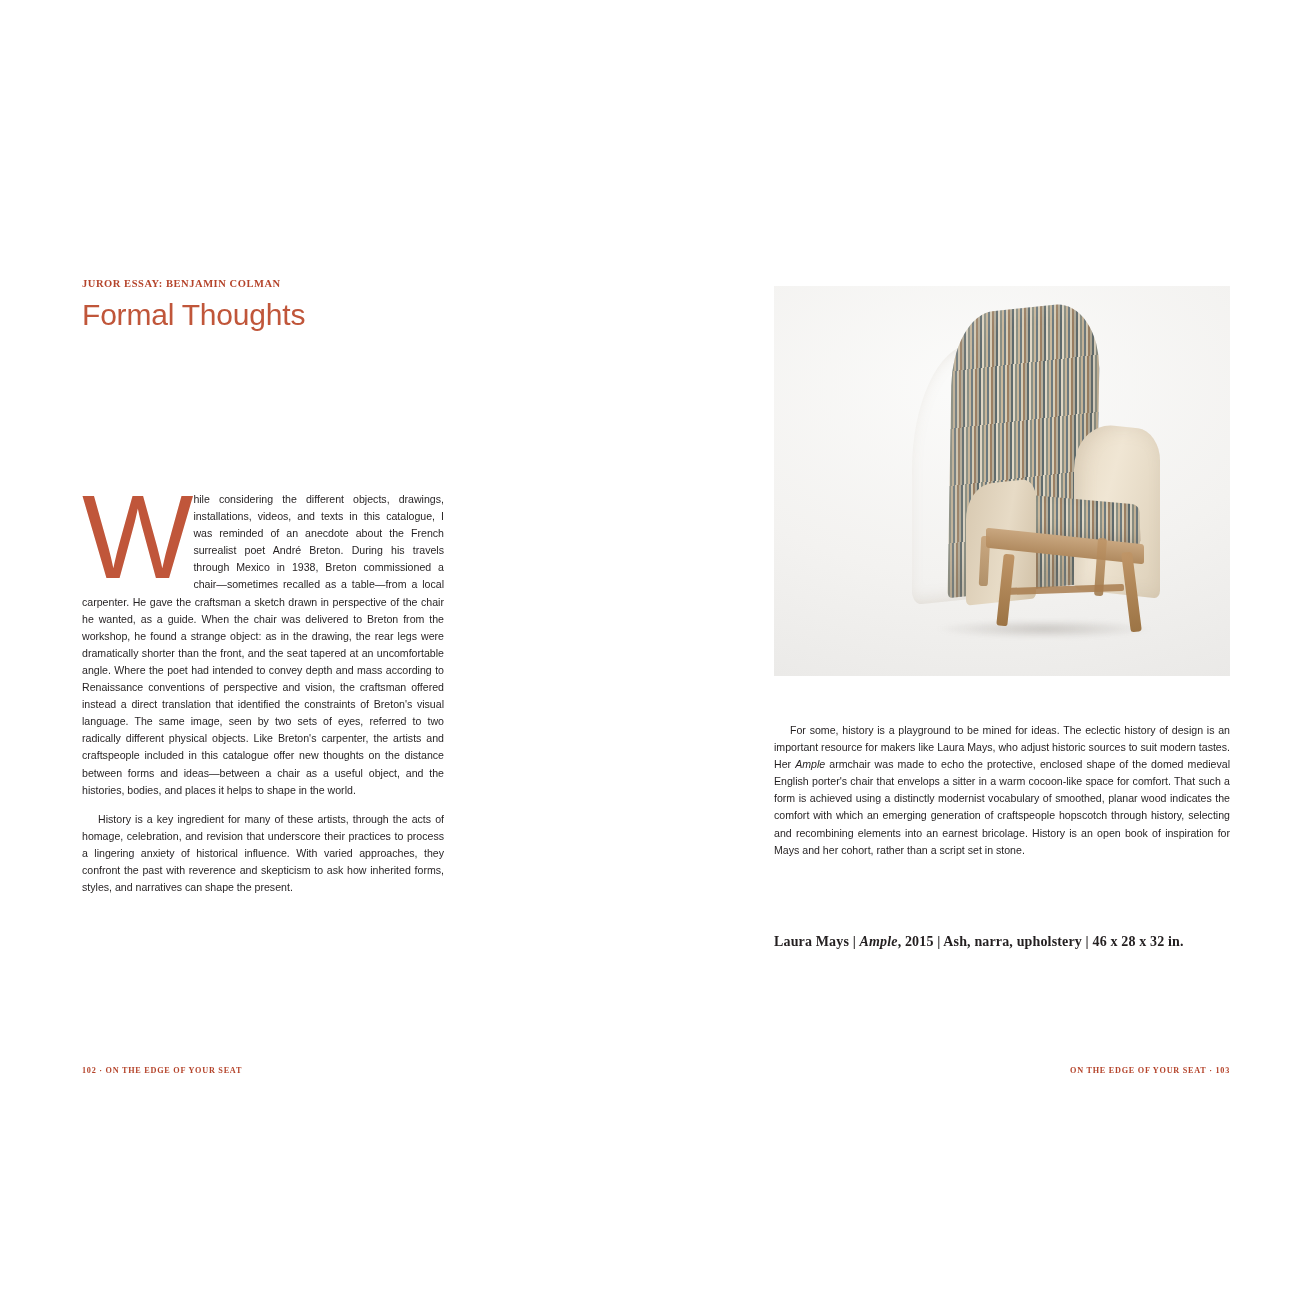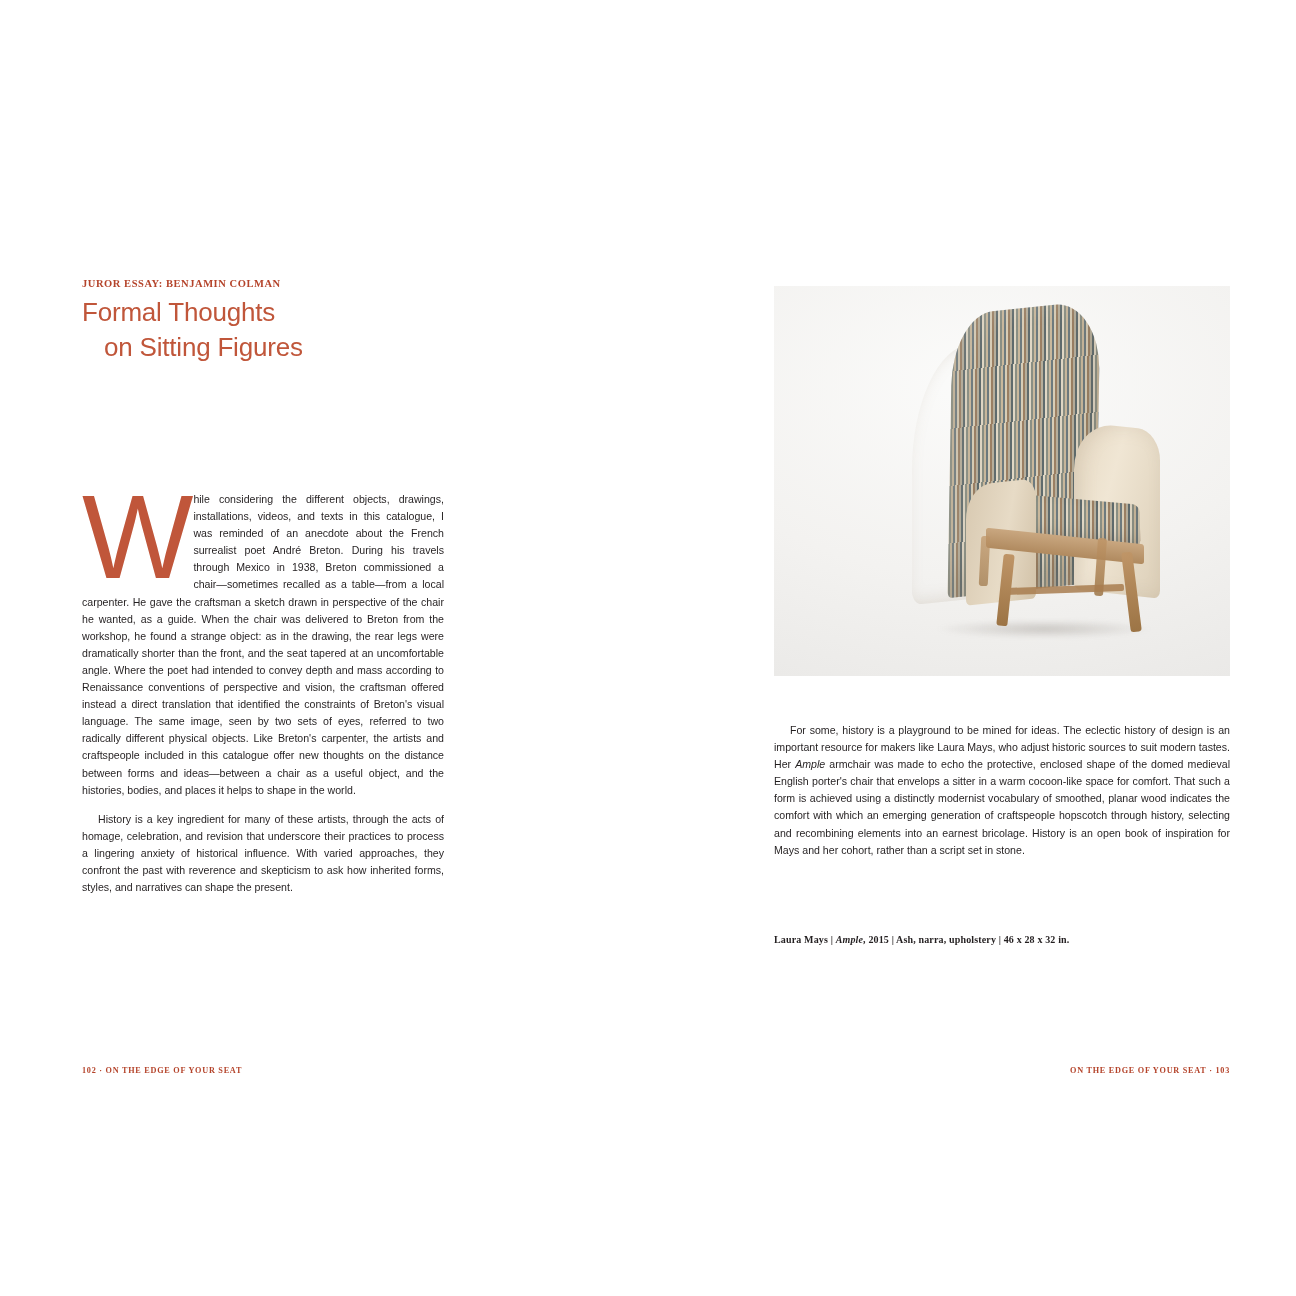--- a/index.html
+++ b/index.html
@@ -38,21 +38,21 @@
     font-size: 10.5px;
     letter-spacing: 0.55px;
     color: #b4432a;
     text-transform: uppercase;
     margin: 0 0 6px 0;
   }
 
   .essay-title {
     font-family: "Liberation Sans", sans-serif;
     font-weight: 400;
-    font-size: 26px;
+    font-size: 30px;
     line-height: 1.33;
     color: #c0563a;
     margin: 0;
     letter-spacing: -0.2px;
   }
   .essay-title .line2 {
     display: block;
     padding-left: 22px;
   }
 
@@ -253,21 +253,21 @@
   }
   .right-body em { font-style: italic; }
 
   .caption {
     position: absolute;
     left: 0;
     top: 648px;
     width: 456px;
     font-family: "Liberation Serif", serif;
     font-weight: bold;
-    font-size: 10px;
+    font-size: 14px;
     letter-spacing: 0.15px;
     color: #231f20;
   }
   .caption em { font-style: italic; }
 
   
   .folio {
     position: absolute;
     top: 1022px;
     font-family: "Liberation Serif", serif;
@@ -285,21 +285,20 @@
 </head>
 <body>
 
 <div class="spread">
 
   <div class="page-left">
     <div class="eyebrow">JUROR ESSAY: BENJAMIN COLMAN</div>
 
     <h1 class="essay-title">
       <span>Formal Thoughts</span>
-      <span class="line2">on Sitting Figures</span>
     </h1>
 
     <div class="body-col">
       <p class="para"><span class="dropcap">W</span><span>hile considering the different objects, drawings, installations, videos, and texts in this catalogue, I was reminded of an anecdote about the French surrealist poet André Breton. During his travels through Mexico in 1938, Breton commissioned a chair—sometimes recalled as a table—from a local carpenter. He gave the craftsman a sketch drawn in perspective of the chair he wanted, as a guide. When the chair was delivered to Breton from the workshop, he found a strange object: as in the drawing, the rear legs were dramatically shorter than the front, and the seat tapered at an uncomfortable angle. Where the poet had intended to convey depth and mass according to Renaissance conventions of perspective and vision, the craftsman offered instead a direct translation that identified the constraints of Breton's visual language. The same image, seen by two sets of eyes, referred to two radically different physical objects. Like Breton's carpenter, the artists and craftspeople included in this catalogue offer new thoughts on the distance between forms and ideas—between a chair as a useful object, and the histories, bodies, and places it helps to shape in the world.</span></p>
       <p class="para">History is a key ingredient for many of these artists, through the acts of homage, celebration, and revision that underscore their practices to process a lingering anxiety of historical influence. With varied approaches, they confront the past with reverence and skepticism to ask how inherited forms, styles, and narratives can shape the present.</p>
     </div>
   </div>
 
   <div class="folio folio-left">102 · ON THE EDGE OF YOUR SEAT</div>
 

